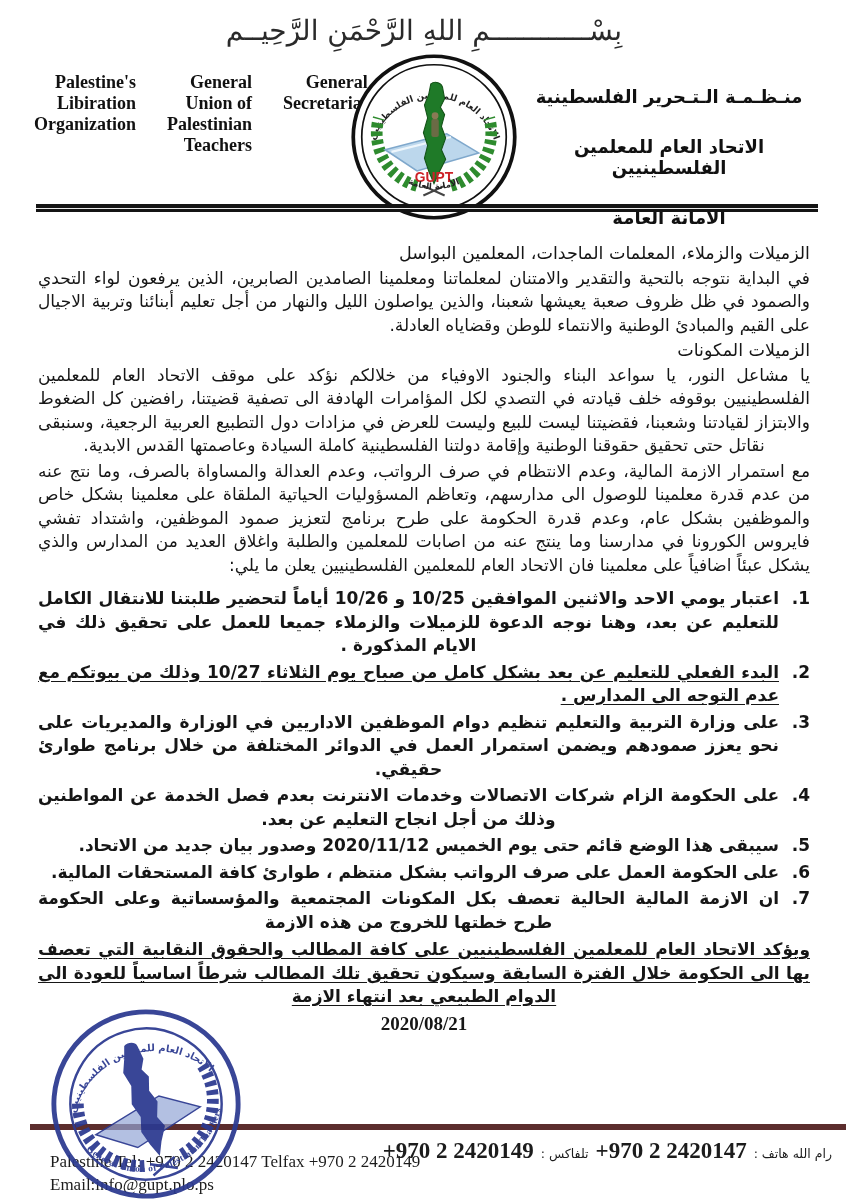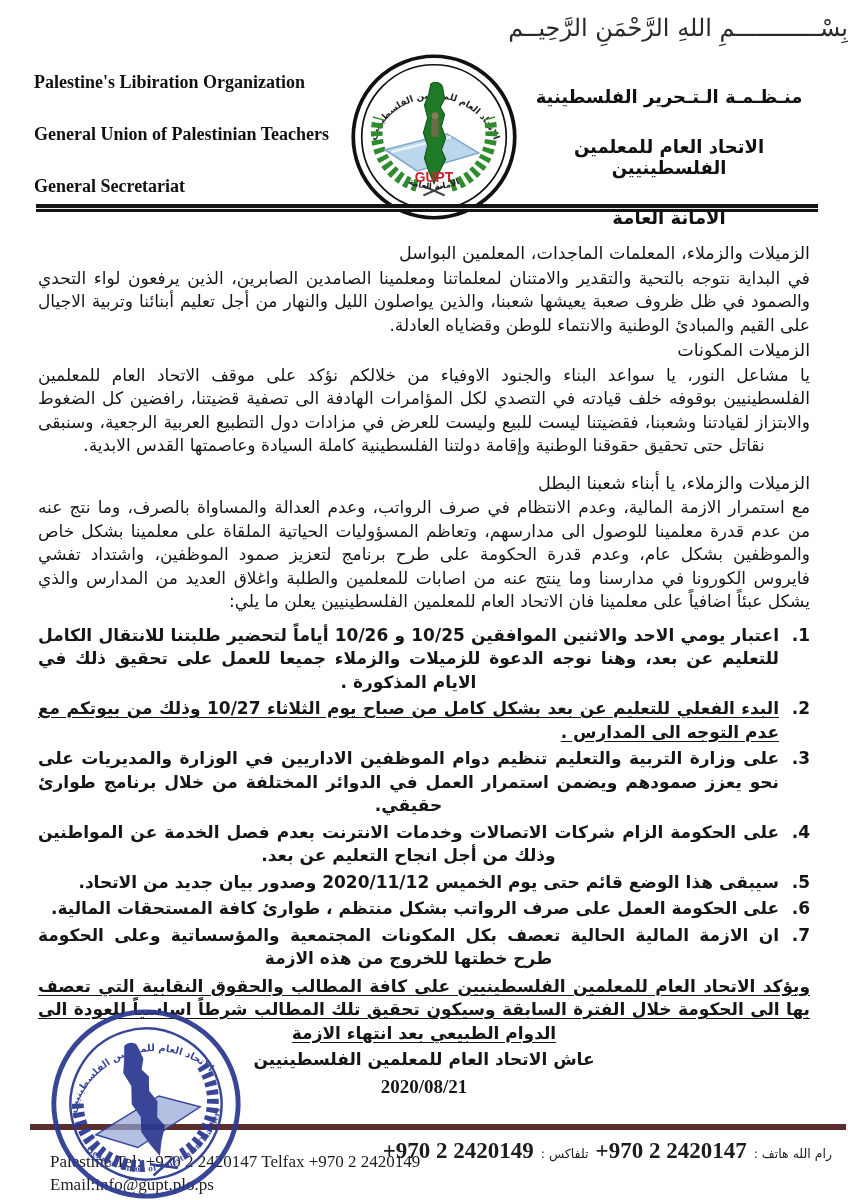--- a/index.html
+++ b/index.html
@@ -1,22 +1,22 @@
 <!DOCTYPE html>
 <html lang="ar"><head>
 <meta charset="utf-8">
 <style>
   html,body{margin:0;padding:0;background:#e8e8e8;}
   .page{position:relative;width:848px;height:1200px;margin:0 auto;background:#ffffff;overflow:hidden;
         font-family:"DejaVu Sans",sans-serif;color:#161616;}
   
-  .bismillah{position:absolute;top:14px;left:0;width:100%;
-             font-family:"DejaVu Serif",serif;font-size:24px;color:#2a2a2a;direction:rtl;}
+  .bismillah{position:absolute;top:14px;left:0;width:100%;text-align:center;
+             font-family:"DejaVu Serif",serif;font-size:28px;color:#2a2a2a;direction:rtl;}
   .header-row{position:absolute;top:58px;left:0;width:100%;display:flex;justify-content:space-between;align-items:flex-start;padding:0 34px;box-sizing:border-box;}
-  .hdr-en{width:310px;display:flex;flex-direction:column;gap:31px;text-align:left;margin-top:14px;
+  .hdr-en{width:310px;display:flex;flex-direction:row;gap:31px;text-align:right;margin-top:14px;
           font-family:"Liberation Serif",serif;font-weight:bold;font-size:18px;color:#111;}
   .hdr-ar{width:290px;display:flex;flex-direction:column;gap:29px;text-align:center;margin-top:28px;
           direction:rtl;font-weight:bold;font-size:18px;color:#111;}
   .logo-wrap{width:170px;height:170px;margin-top:-6px;}
   
   .divider{position:absolute;top:204px;left:36px;right:30px;height:8px;
            background:linear-gradient(180deg,#141414 0 52%,#e9e9e9 52% 68%,#141414 68% 100%);}
   
   .doc-body{position:absolute;top:240px;left:38px;right:38px;direction:rtl;font-size:17px;line-height:23.5px;}
   .sec-h{font-weight:normal;font-size:17.5px;margin:2px 0 1px;}
@@ -97,21 +97,20 @@
 
   <div class="divider"></div>
 
   <div class="doc-body">
     <div class="sec-h">الزميلات والزملاء، المعلمات الماجدات، المعلمين البواسل</div>
     <div class="para last-right">في البداية نتوجه بالتحية والتقدير والامتنان لمعلماتنا ومعلمينا الصامدين الصابرين، الذين يرفعون لواء التحدي والصمود في ظل ظروف صعبة يعيشها شعبنا، والذين يواصلون الليل والنهار من أجل تعليم أبنائنا وتربية الاجيال على القيم والمبادئ الوطنية والانتماء للوطن وقضاياه العادلة.</div>
 
     <div class="sec-h">الزميلات المكونات</div>
     <div class="para last-center">يا مشاعل النور، يا سواعد البناء والجنود الاوفياء من خلالكم نؤكد على موقف الاتحاد العام للمعلمين الفلسطينيين بوقوفه خلف قيادته في التصدي لكل المؤامرات الهادفة الى تصفية قضيتنا، رافضين كل الضغوط والابتزاز لقيادتنا وشعبنا، فقضيتنا ليست للبيع وليست للعرض في مزادات دول التطبيع العربية الرجعية، وسنبقى نقاتل حتى تحقيق حقوقنا الوطنية وإقامة دولتنا الفلسطينية كاملة السيادة وعاصمتها القدس الابدية.</div>
 
-    <div class="sec-h" style="margin-top:14px;">الزميلات والزملاء، يا أبناء شعبنا البطل</div>
     <div class="para last-right">مع استمرار الازمة المالية، وعدم الانتظام في صرف الرواتب، وعدم العدالة والمساواة بالصرف، وما نتج عنه من عدم قدرة معلمينا للوصول الى مدارسهم، وتعاظم المسؤوليات الحياتية الملقاة على معلمينا بشكل خاص والموظفين بشكل عام، وعدم قدرة الحكومة على طرح برنامج لتعزيز صمود الموظفين، واشتداد تفشي فايروس الكورونا في مدارسنا وما ينتج عنه من اصابات للمعلمين والطلبة واغلاق العديد من المدارس والذي يشكل عبئاً اضافياً على معلمينا فان الاتحاد العام للمعلمين الفلسطينيين يعلن ما يلي:</div>
 
     <div class="num-list">
       <div class="li">
         <span class="num">1.</span>
         <span class="li-text last-center">اعتبار يومي الاحد والاثنين الموافقين 10/25 و 10/26 أياماً لتحضير طلبتنا للانتقال الكامل للتعليم عن بعد، وهنا نوجه الدعوة للزميلات والزملاء جميعا للعمل على تحقيق ذلك في الايام المذكورة .</span>
       </div>
       <div class="li">
         <span class="num">2.</span>
         <span class="li-text u last-right">البدء الفعلي للتعليم عن بعد بشكل كامل من صباح يوم الثلاثاء 10/27 وذلك من بيوتكم مع عدم التوجه الى المدارس .</span>
@@ -134,21 +133,20 @@
       </div>
       <div class="li">
         <span class="num">7.</span>
         <span class="li-text last-center">ان الازمة المالية الحالية تعصف بكل المكونات المجتمعية والمؤسساتية وعلى الحكومة طرح خطتها للخروج من هذه الازمة</span>
       </div>
     </div>
 
     <div class="emphasis">ويؤكد الاتحاد العام للمعلمين الفلسطينيين على كافة المطالب والحقوق النقابية التي تعصف بها الى الحكومة خلال الفترة السابقة وسيكون تحقيق تلك المطالب شرطاً اساسياً للعودة الى الدوام الطبيعي بعد انتهاء الازمة</div>
 
     <div class="closing">
-      <div>عاش الاتحاد العام للمعلمين الفلسطينيين</div>
       <div class="closing-date">2020/08/21</div>
     </div>
   </div>
 
   <div class="footer-rule"></div>
 
   <div class="footer-ar">
     <span class="lbl">رام الله هاتف :</span>
     <span class="phone">+970 2 2420147</span>
     <span class="lbl">تلفاكس :</span>

